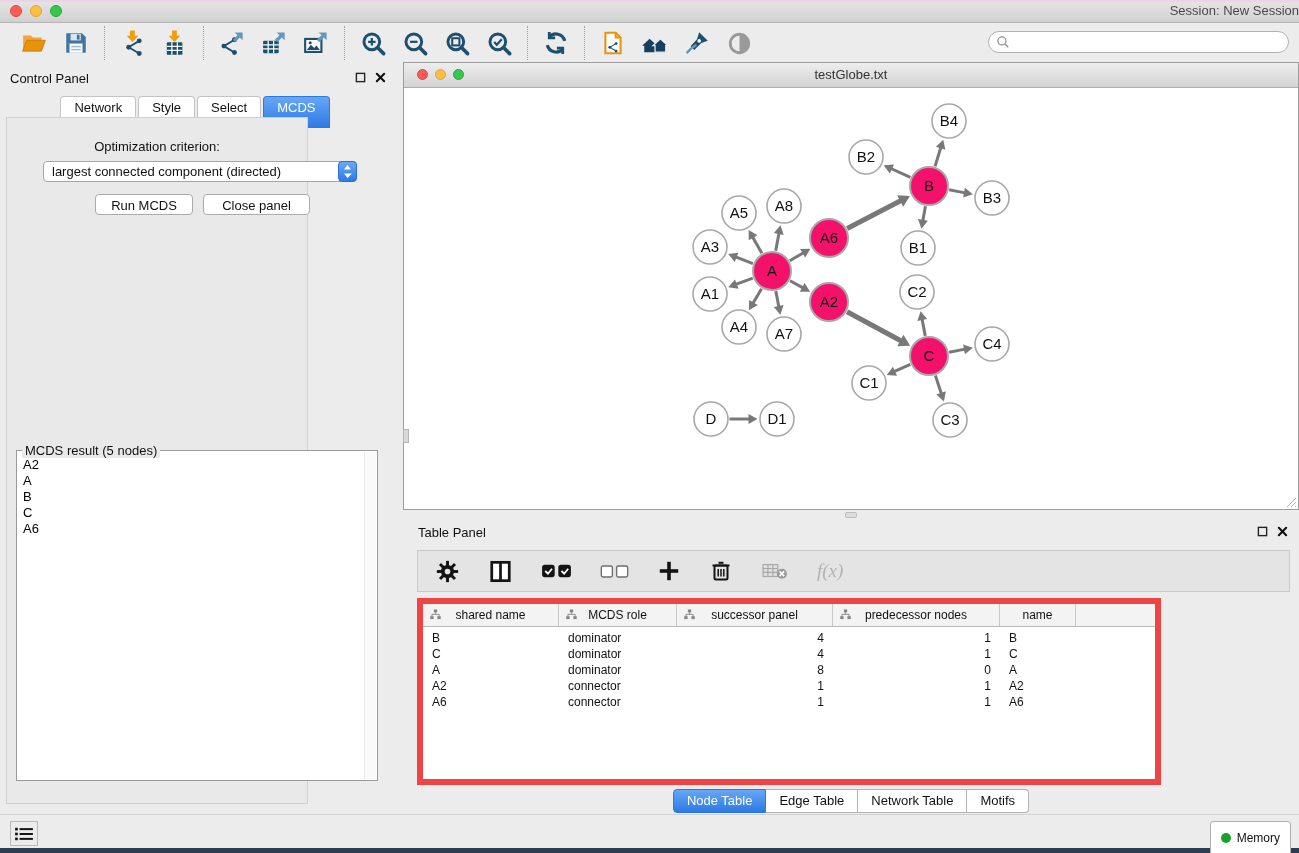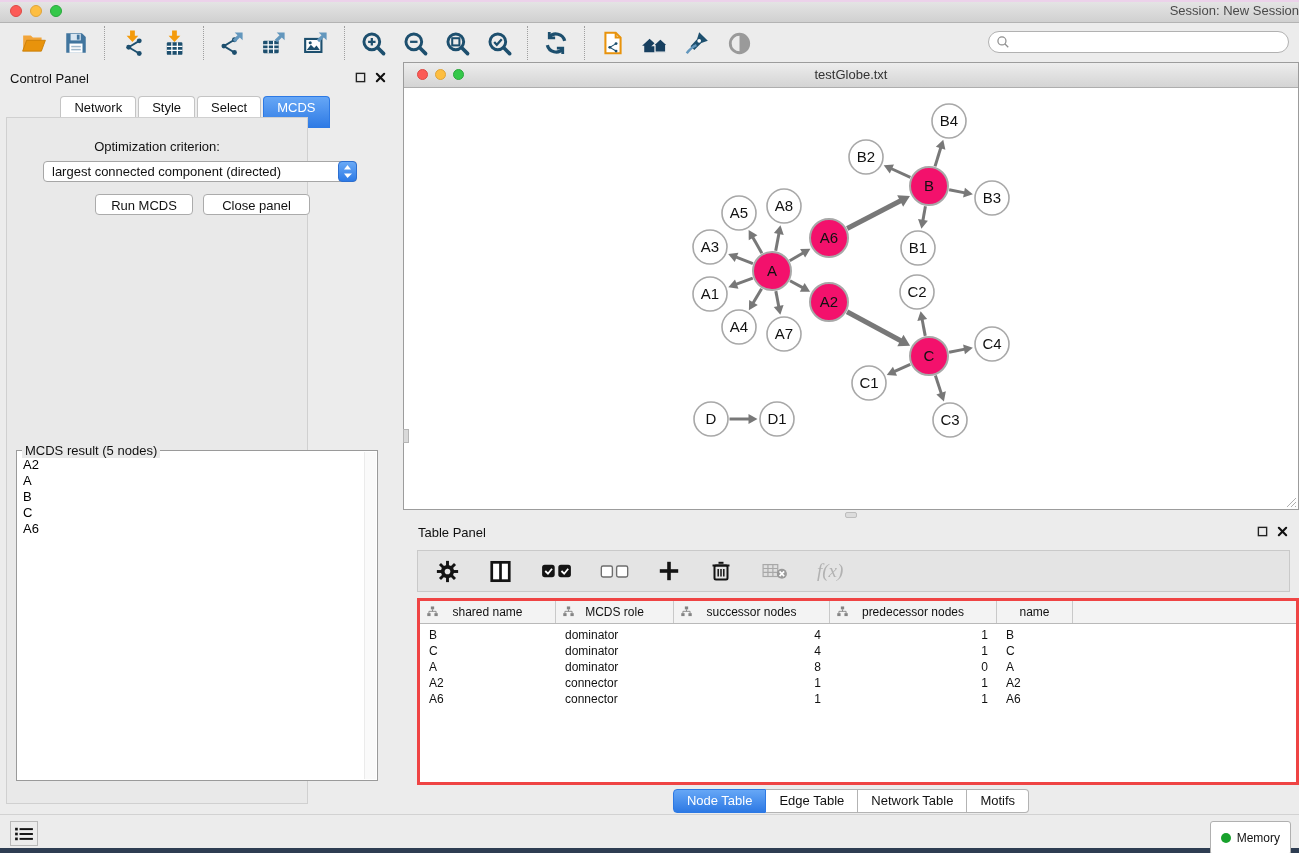--- a/index.html
+++ b/index.html
@@ -69,22 +69,22 @@
   
   .splitter{position:absolute;left:403px;top:511px;width:896px;height:8px;}
   .knob{position:absolute;left:50%;top:1px;width:12px;height:6px;margin-left:-6px;background:#dcdcdc;
         border:1px solid #bdbdbd;border-radius:2px;box-sizing:border-box;}
 
   
   .table-panel{position:absolute;left:403px;top:519px;width:896px;height:294px;}
   .tp-toolbar{position:absolute;left:14px;top:31px;width:873px;height:42px;background:#e4e4e4;
               border:1px solid #c9c9c9;display:flex;align-items:center;gap:28px;padding-left:17px;box-sizing:border-box;}
   .fx{font-family:"Liberation Serif",serif;font-style:italic;font-size:19px;color:#b2b2b2;}
-  .tp-table{position:absolute;left:14px;top:79px;width:882px;height:187px;background:#fff;
-            border:3px solid #ef4444;box-sizing:border-box;overflow:hidden;}
+  .tp-table{position:absolute;left:14px;top:79px;width:744px;height:187px;background:#fff;
+            border:6px solid #ef4444;box-sizing:border-box;overflow:hidden;}
   .tp-head{display:flex;height:22px;background:#f3f3f3;border-bottom:1px solid #b9b9b9;}
   .th{position:relative;display:flex;align-items:center;justify-content:center;font-size:12px;color:#111;
       border-right:1px solid #cachere;border-right:1px solid #c9c9c9;box-sizing:border-box;}
   .th .hicon{position:absolute;left:7px;top:5px;}
   .th-fill{flex:1;}
   .tp-rows{padding-top:3px;}
   .tr{display:flex;height:16px;align-items:center;font-size:12px;color:#111;}
   .td{box-sizing:border-box;padding:0 9px;overflow:hidden;white-space:nowrap;}
   .tp-tabs{position:absolute;left:0;right:0;top:270px;display:flex;justify-content:center;}
   .tp-tab{font-size:13px;padding:3px 13px 4px;background:#fff;border:1px solid #b3b3b3;border-left:none;color:#111;}
@@ -526,21 +526,21 @@
             </div>
             <div class="th" style="width: 156px;">
               <span class="hicon"><svg viewBox="0 0 12 12" width="11" height="11">
                   <g fill="#848484">
                     <rect x="4.2" y="0.5" width="3.6" height="3.2"></rect>
                     <rect x="0.3" y="7.8" width="3.6" height="3.2"></rect>
                     <rect x="8.1" y="7.8" width="3.6" height="3.2"></rect>
                   </g>
                   <path d="M6 3.7v2.1M2.1 7.8V5.8h7.8v2" stroke="#848484" fill="none"></path>
                 </svg></span>
-              <span>successor nodes</span>
+              <span>successor panel</span>
             </div>
             <div class="th" style="width: 167px;">
               <span class="hicon"><svg viewBox="0 0 12 12" width="11" height="11">
                   <g fill="#848484">
                     <rect x="4.2" y="0.5" width="3.6" height="3.2"></rect>
                     <rect x="0.3" y="7.8" width="3.6" height="3.2"></rect>
                     <rect x="8.1" y="7.8" width="3.6" height="3.2"></rect>
                   </g>
                   <path d="M6 3.7v2.1M2.1 7.8V5.8h7.8v2" stroke="#848484" fill="none"></path>
                 </svg></span>

